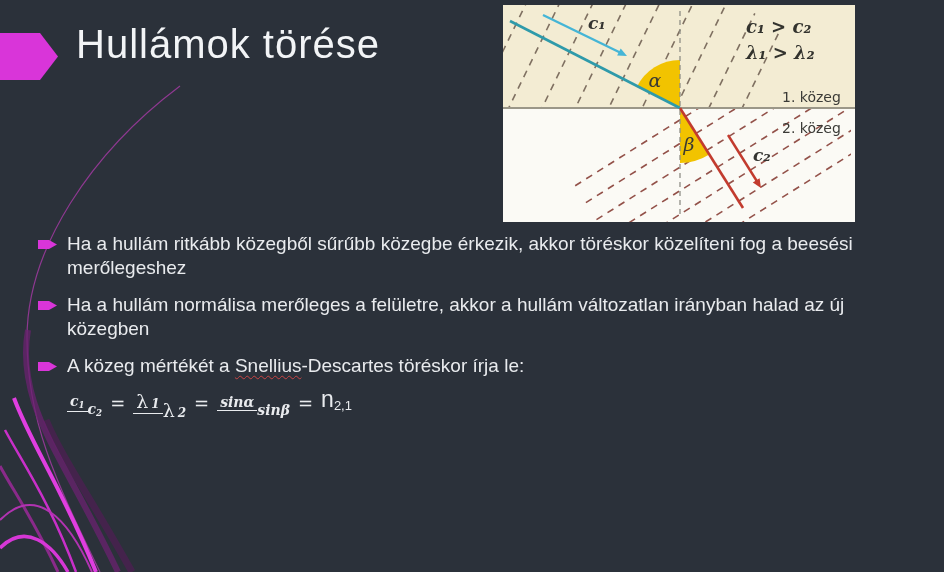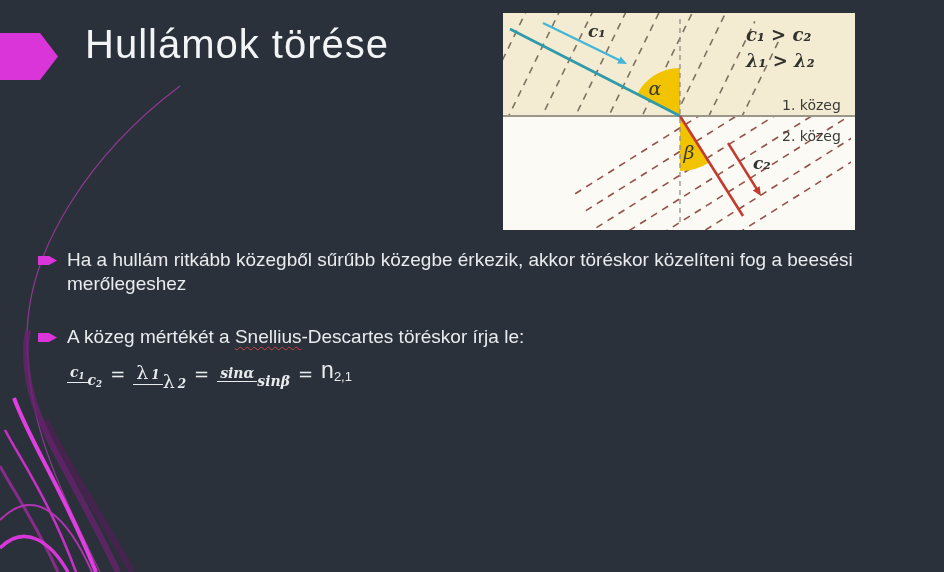--- a/index.html
+++ b/index.html
@@ -5,30 +5,30 @@
   html,body{margin:0;padding:0;}
   body{font-family:"Liberation Sans",sans-serif;background:#1a1d22;}
   .slide{position:relative;width:944px;height:572px;background:#2b313a;overflow:hidden;}
 
   
   .swoosh{position:absolute;left:0;top:0;z-index:1;pointer-events:none;}
 
   
   .title-arrow{position:absolute;left:0;top:33px;width:58px;height:47px;background:#d935d9;
     clip-path:polygon(0 0,69% 0,100% 50%,69% 100%,0 100%);z-index:2;}
-  .page-title{position:absolute;left:85px;top:22px;font-size:40px;font-weight:400;
+  .page-title{position:absolute;left:76px;top:22px;font-size:40px;font-weight:400;
     color:#f2f4f6;letter-spacing:1px;z-index:2;}
 
   
-  .diagram-wrap{position:absolute;left:503px;top:13px;width:352px;height:183px;z-index:2;}
+  .diagram-wrap{position:absolute;left:503px;top:5px;width:352px;height:183px;z-index:2;}
 
   
   .bullets{position:absolute;left:38px;top:232px;width:870px;z-index:2;
     display:flex;flex-direction:column;gap:13px;color:#e9ebee;font-size:19px;line-height:24px;}
-  .bullet{display:flex;align-items:flex-start;margin-top:16px;}
+  .bullet{display:flex;align-items:flex-start;}
   .marker{flex:0 0 19px;width:19px;height:11px;margin:7px 10px 0 0;background:#d935d9;
     clip-path:polygon(0 10%,58% 10%,100% 50%,58% 90%,0 90%);}
   .bullet-body{width:805px;}
   .wavy{text-decoration:underline wavy #c94444;text-decoration-thickness:1px;text-underline-offset:3px;}
   sub{font-size:0.62em;vertical-align:-0.25em;}
 
   
   .formula{display:flex;align-items:center;gap:8px;margin-top:4px;height:42px;
     font-family:"DejaVu Serif",serif;}
   .frac{display:inline-flex;flex-direction:row;align-items:center;line-height:1.05;}
@@ -126,20 +126,24 @@
   <div class="bullets">
 
     <div class="bullet">
       <span class="marker"></span>
       <div class="bullet-body">
         <div>Ha a hullám ritkább közegből sűrűbb közegbe érkezik, akkor töréskor közelíteni fog a beesési merőlegeshez</div>
       </div>
     </div>
 
 
+    <div class="bullet">
+      <span class="marker"></span>
+      <div class="bullet-body">Ha a hullám normálisa merőleges a felületre, akkor a hullám változatlan irányban halad az új közegben</div>
+    </div>
 
     <div class="bullet">
       <span class="marker"></span>
       <div class="bullet-body">
         <div>
           <span>A közeg mértékét a </span><span class="wavy">Snellius</span><span>-Descartes töréskor írja le:</span>
         </div>
         <div class="formula">
           <span class="frac">
             <span class="num mathit"><span>c</span><sub>1</sub></span>

